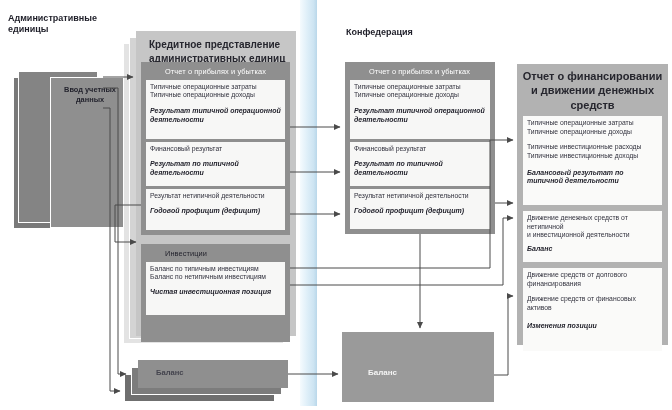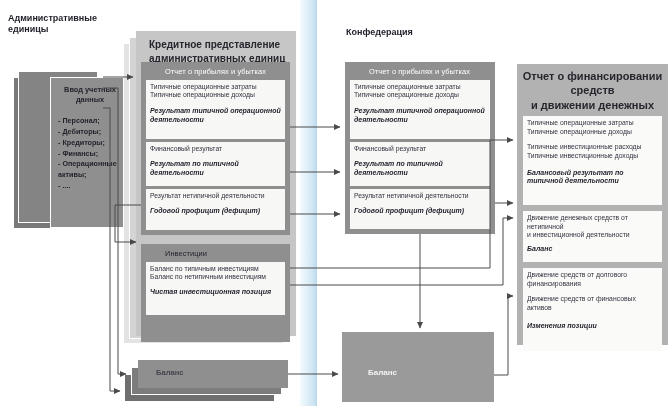--- a/index.html
+++ b/index.html
@@ -43,28 +43,20 @@
 <div id="stage">
 
   <div id="divider" class="abs"></div>
 
   <div class="abs col-title" style="left:8px;top:13px;width:118px;">Административные единицы</div>
 
   <div class="abs layer" style="left:13px;top:77px;width:80px;height:152px;background:#797979;"></div>
   <div class="abs layer" style="left:18px;top:71px;width:80px;height:152px;background:#848484;"></div>
   <div id="input-box-main" class="abs" style="left:23px;top:77px;width:80px;height:151px;margin-left:27px;">
     <div class="ib-title">Ввод учетных данных</div>
-    <div class="ib-list">
-      <div>- Персонал;</div>
-      <div>- Дебиторы;</div>
-      <div>- Кредиторы;</div>
-      <div>- Финансы;</div>
-      <div>- Операционные активы;</div>
-      <div>- ....</div>
-    </div>
   </div>
 
   <div class="abs layer" style="left:123px;top:43px;width:161px;height:301px;background:#e3e3e3;"></div>
   <div class="abs layer" style="left:129px;top:37px;width:161px;height:302px;background:#d4d4d4;"></div>
   <div class="abs" style="left:136px;top:31px;width:160px;height:305px;background:#c6c6c6;"></div>
 
   <div class="abs" style="left:149px;top:38px;width:138px;font-size:10px;font-weight:bold;color:#26262e;line-height:1.35;">Кредитное представление административных единиц</div>
 
   <div class="abs graybox" style="left:141px;top:62px;width:149px;height:173px;">
     <div class="box-header">Отчет о прибылях и убытках</div>
@@ -117,22 +109,22 @@
     </div>
   </div>
 
   <div class="abs" style="left:342px;top:332px;width:152px;height:70px;background:#9a9a9a;">
     <div class="balance-label-light" style="padding:36px 0 0 26px;">Баланс</div>
   </div>
 
   <div id="fin-panel" class="abs" style="left:517px;top:64px;width:151px;height:281px;">
     <div class="fin-title">
       <div>Отчет о финансировании</div>
+      <div>и движении денежных</div>
       <div>средств</div>
-      <div>и движении денежных</div>
     </div>
     <div class="finrow" style="height:82px;margin-top:4px;">
       <div>Типичные операционные затраты</div>
       <div>Типичные операционные доходы</div>
       <div style="height:7px;"></div>
       <div>Типичные инвестиционные расходы</div>
       <div>Типичные инвестиционные доходы</div>
       <div class="result" style="max-width:98px;margin-top:8px;">Балансовый результат по типичной деятельности</div>
     </div>
     <div class="finrow" style="height:44px;">

